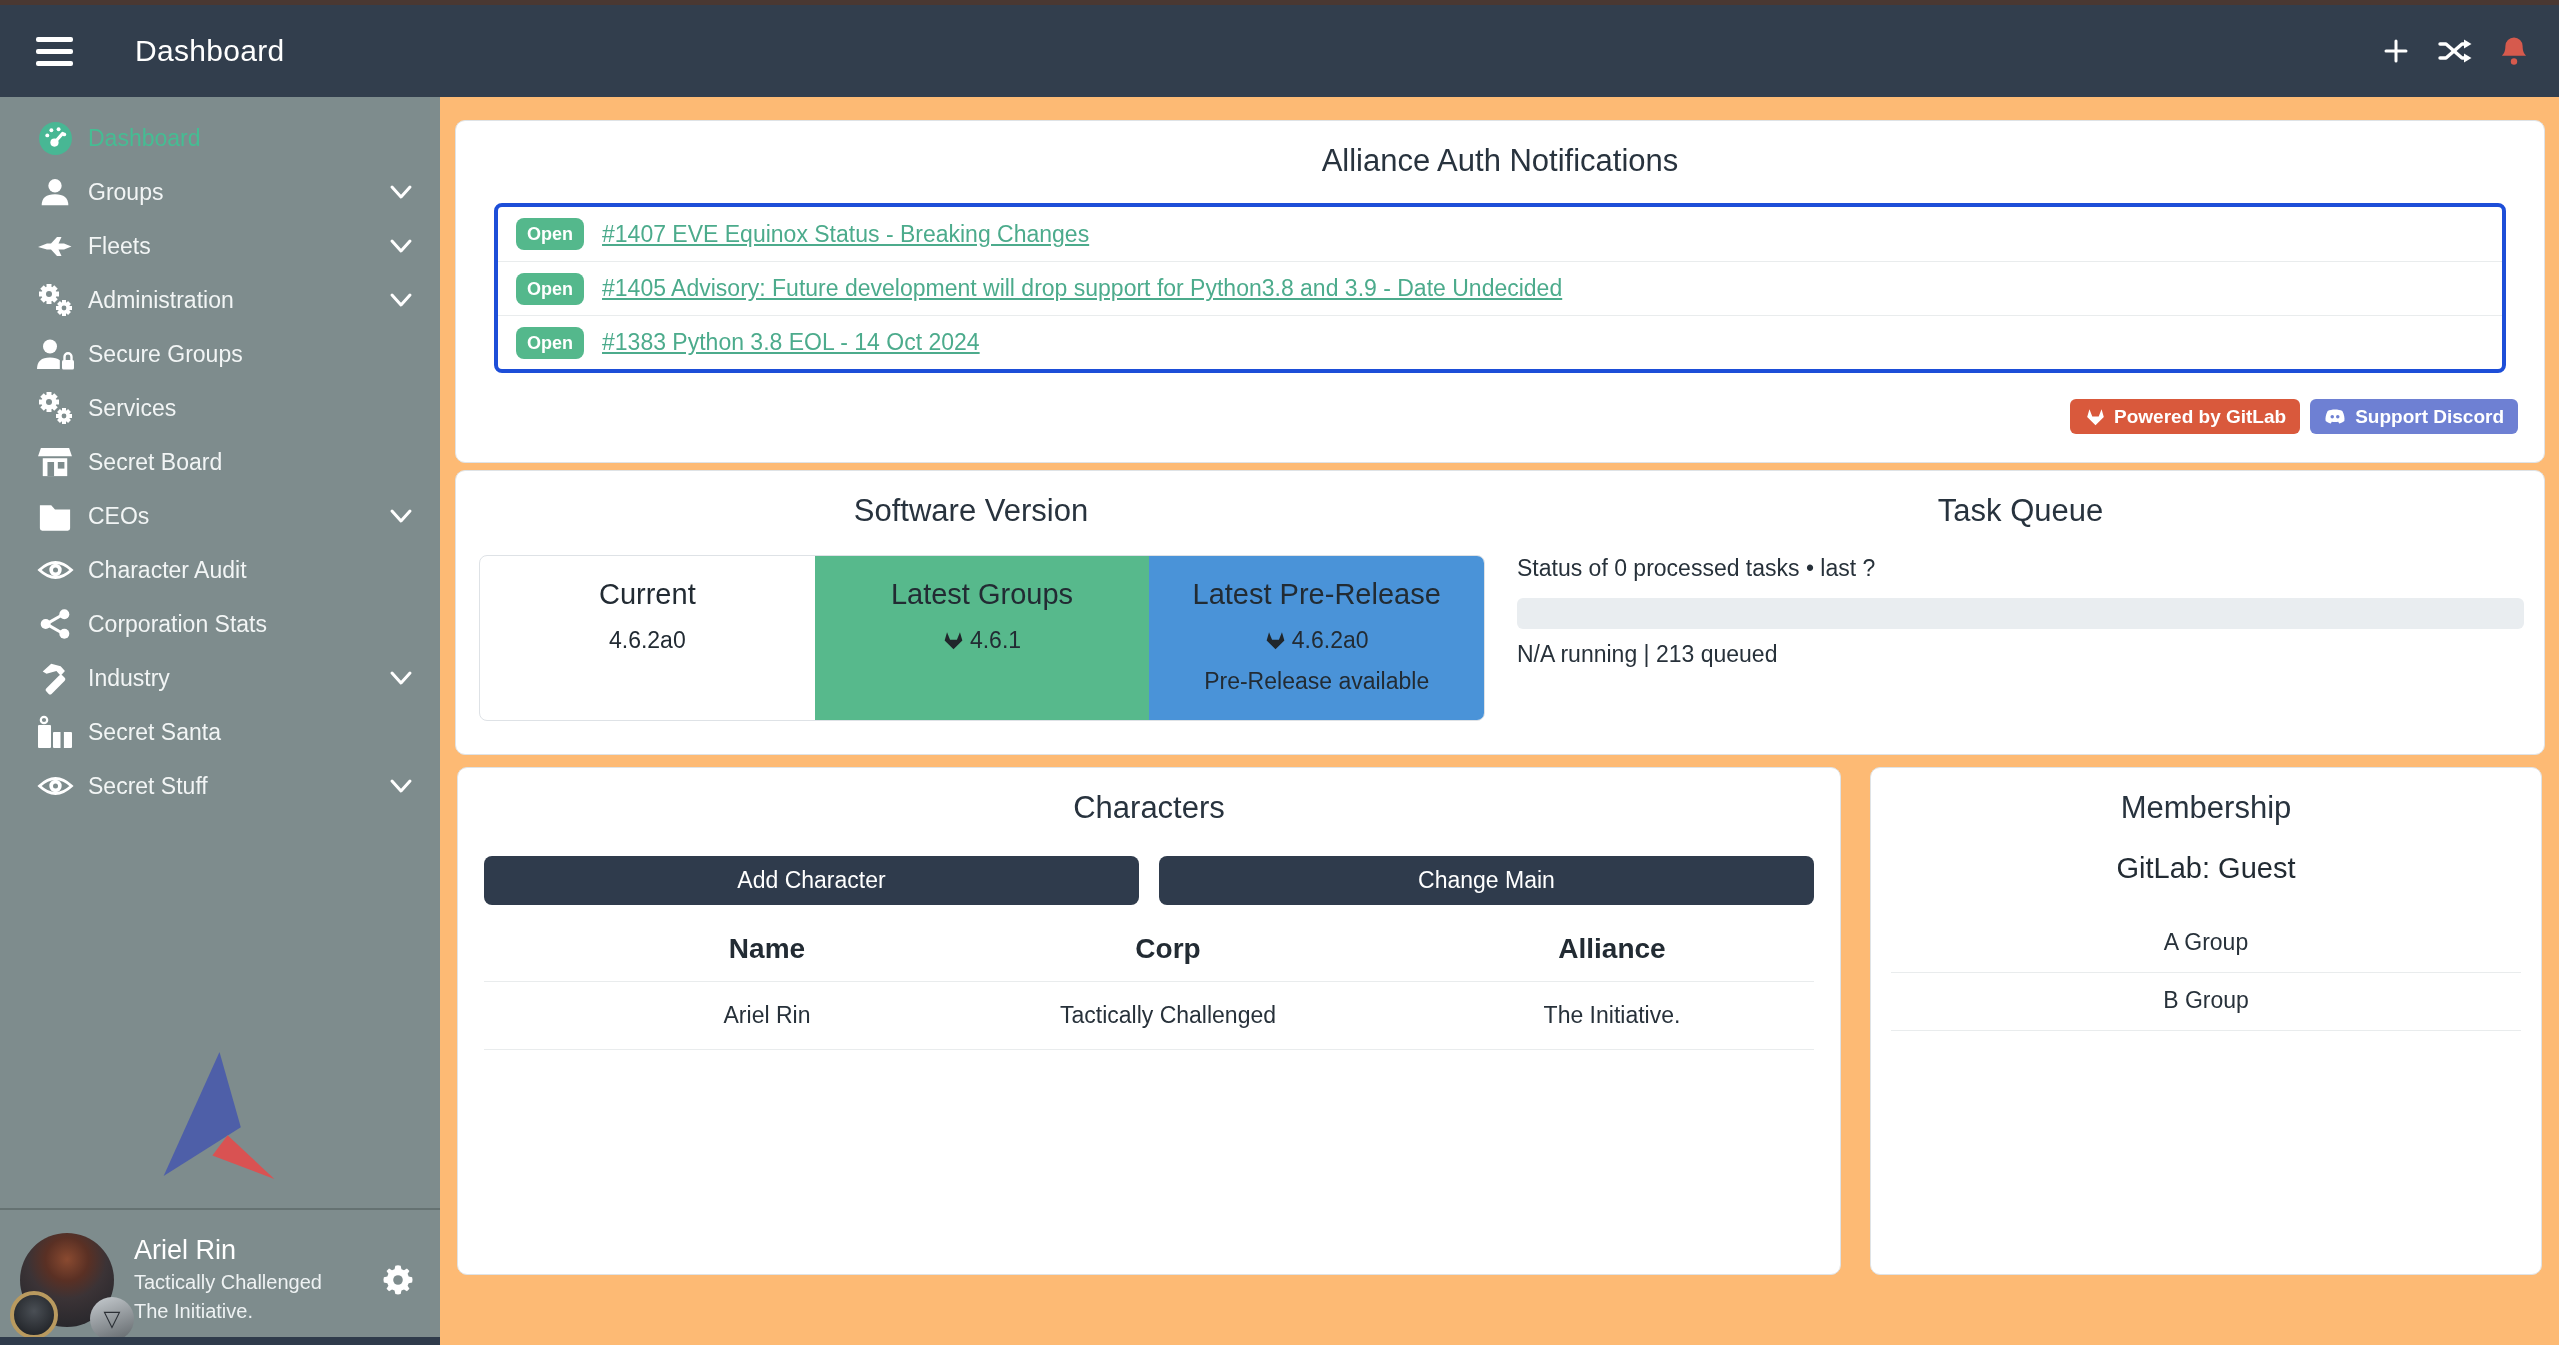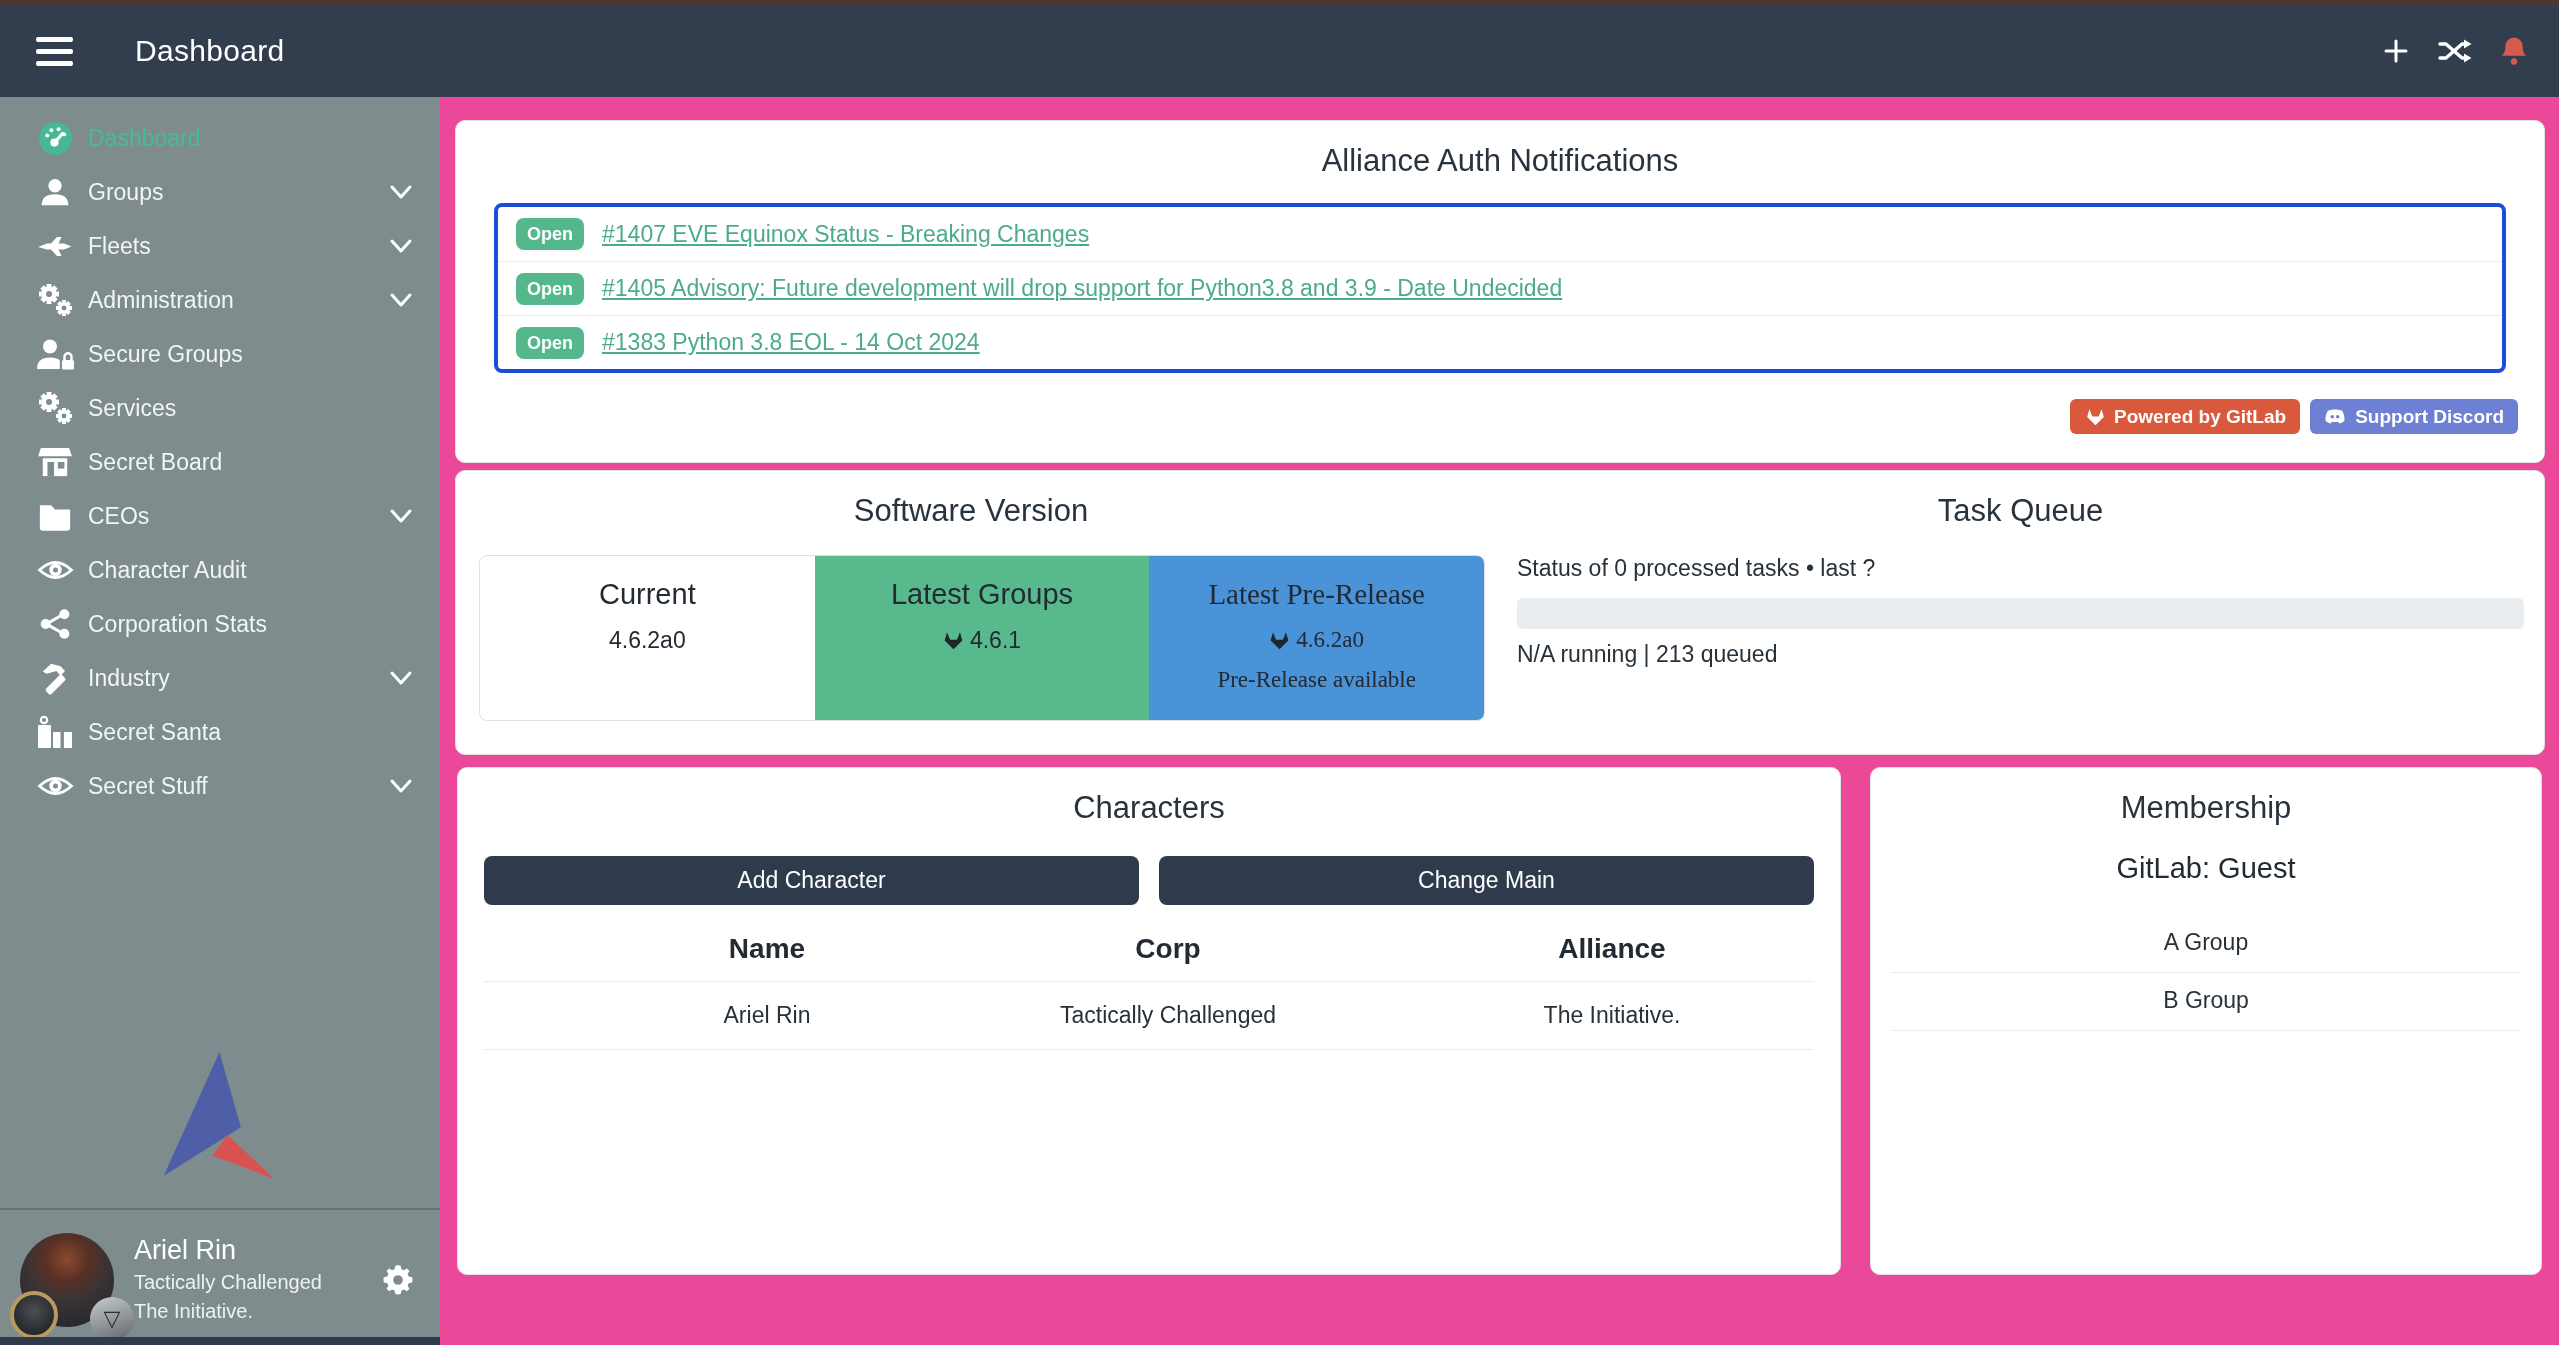--- a/index.html
+++ b/index.html
@@ -39,21 +39,21 @@
   .badge-alliance { position:absolute; right:-20px; bottom:-14px; width:44px; height:44px; border-radius:50%;
                     background:linear-gradient(160deg,#c7ccd0,#5f6569); color:#2c3036;
                     display:flex; align-items:center; justify-content:center; font-size:22px; }
   .user-meta { margin-left:20px; color:#fff; }
   .user-name { font-size:27px; line-height:1.25; }
   .user-corp, .user-alliance { font-size:20px; color:#eef2f3; line-height:1.45; }
   .user-gear { margin-left:auto; margin-right:26px; background:none; border:none; padding:0; cursor:pointer; display:flex; }
   .side-bottom-strip { position:absolute; bottom:0; left:0; width:100%; height:8px; background:#2f3b4b; }
 
   
-  .content { position:absolute; top:97px; left:440px; width:2119px; height:1248px; background:#ec4899; }
+  .content { position:absolute; top:97px; left:440px; width:2119px; height:1248px; background:#fdba74; }
   .panel { position:absolute; background:#fff; border:1px solid #dfe3e6; border-radius:10px; }
   .panel h2 { margin:22px 0 0; font-size:31px; font-weight:400; color:#28333e; text-align:center; }
 
   
   .panel-notifications { left:15px; top:23px; width:2090px; height:343px; }
   .notif-list { list-style:none; margin:24px 38px 0; padding:0; border:4px solid #1d4ed8; border-radius:8px; }
   .notif-item { height:54px; display:flex; align-items:center; padding:0 18px; border-top:1px solid #e9eced; }
   .notif-item:first-child { border-top:none; }
   .open-badge { background:#54b88c; color:#fff; font-size:18px; font-weight:bold;
                 padding:7px 11px; border-radius:8px; margin-right:18px; line-height:1; }
@@ -64,21 +64,21 @@
   .badge-btn.gitlab { background:#d9593c;padding-left:16px; }
   .badge-btn.discord { background:#6e80d3; }
 
   
   .panel-version { left:15px; top:373px; width:2090px; height:285px; }
   .sv-col { position:absolute; left:0; top:0; width:1030px; height:100%; }
   .version-boxes { position:absolute; left:23px; top:84px; width:1006px; height:166px;
                    border:1px solid #dee2e6; border-radius:8px; display:flex; overflow:hidden; }
   .vbox { flex:1; text-align:center; padding-top:22px; }
   .vbox.stable { background:#57b98c; }
-  .vbox.pre { background:#4a93d8;font-family:Liberation Serif, serif; }
+  .vbox.pre { background:#4a93d8; }
   .v-label { font-size:29px; color:#222b33; }
   .v-num { margin-top:16px; font-size:23px; color:#222b33; display:flex; justify-content:center; align-items:center; gap:6px; }
   .v-note { margin-top:14px; font-size:23px; color:#222b33; }
   .tq-col { position:absolute; left:1061px; top:0; width:1007px; height:100%; }
   .tq-status { margin-top:26px; font-size:23px; color:#27313a; }
   .progress { margin-top:16px; height:31px; background:#e9edf0; border-radius:6px; overflow:hidden; }
   .progress-fill { width:0%; height:100%; background:#57b98c; }
   .tq-summary { margin-top:12px; font-size:23px; color:#27313a; }
 
   

